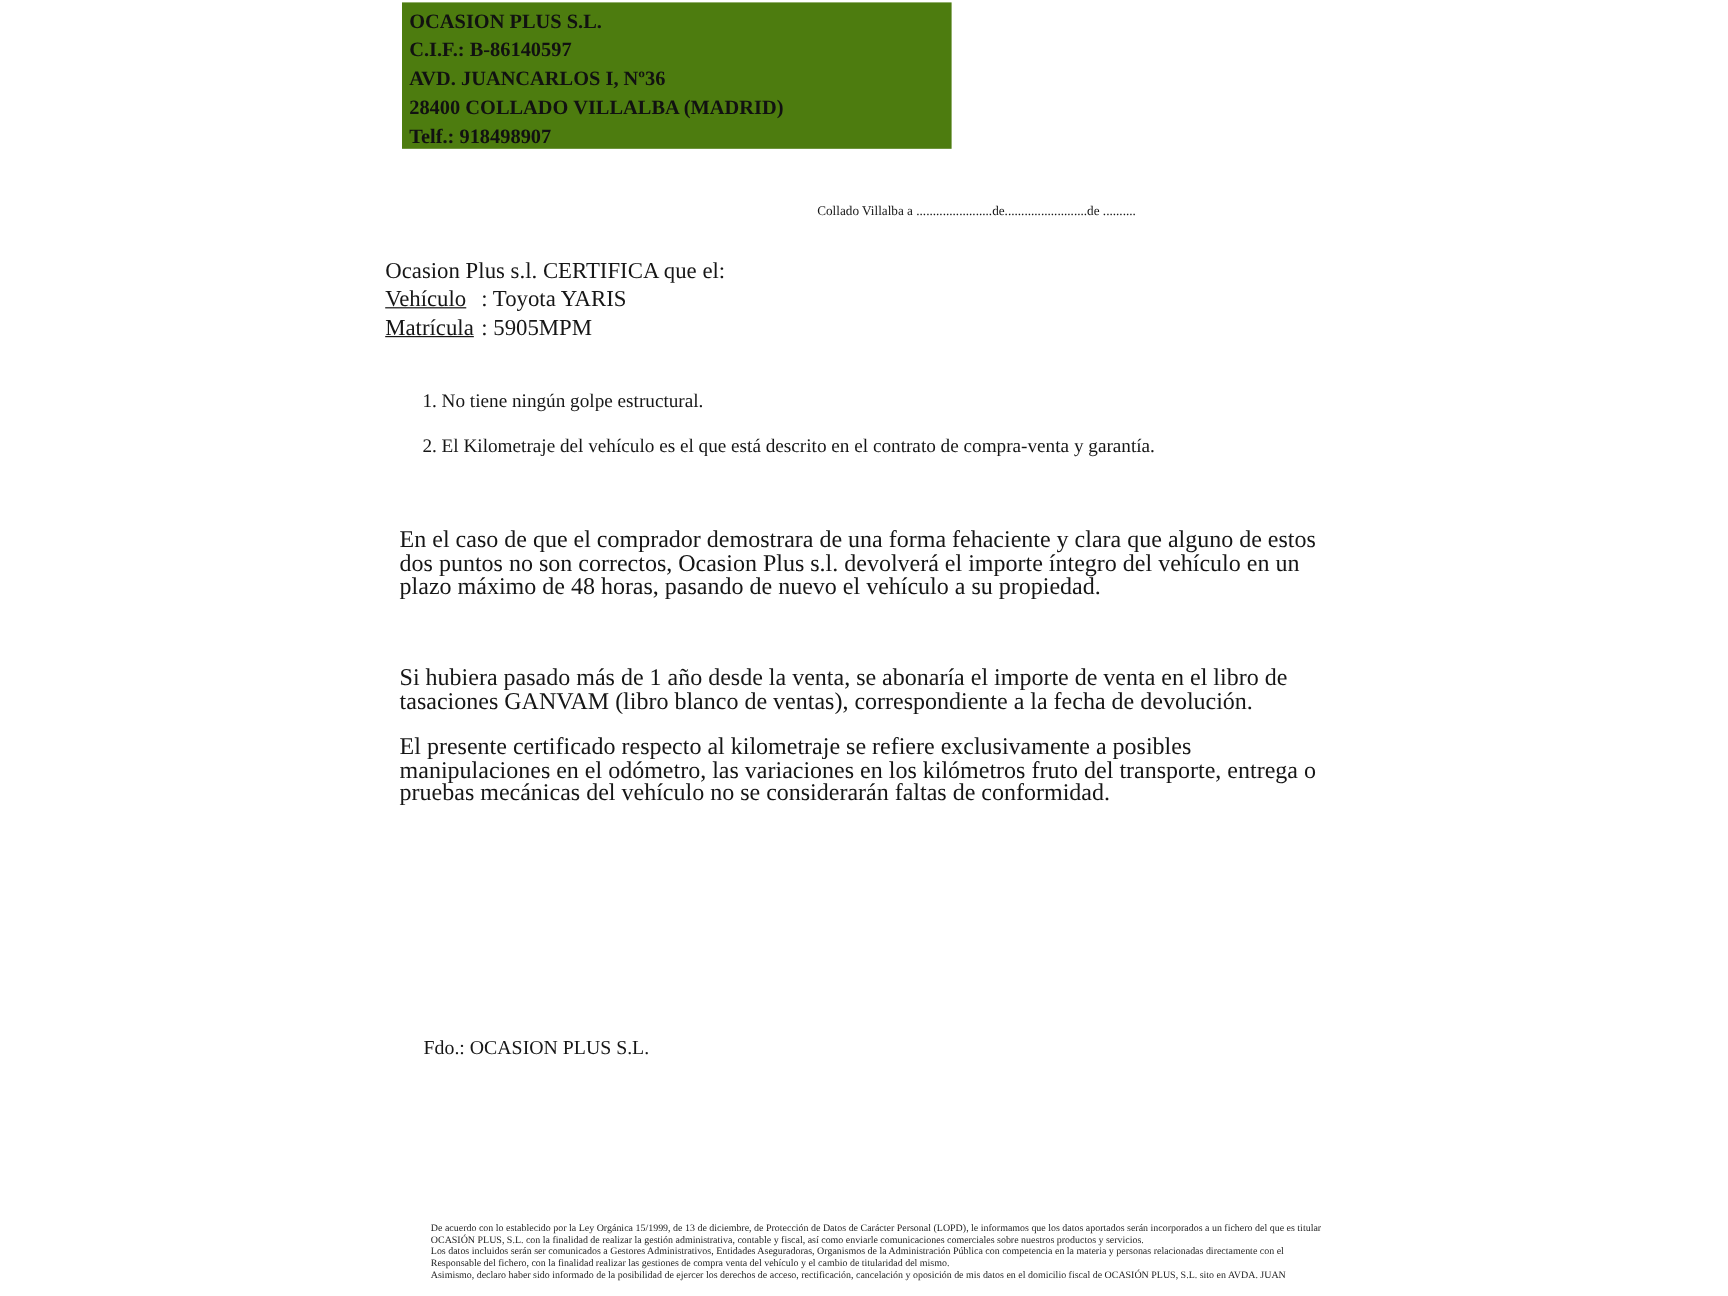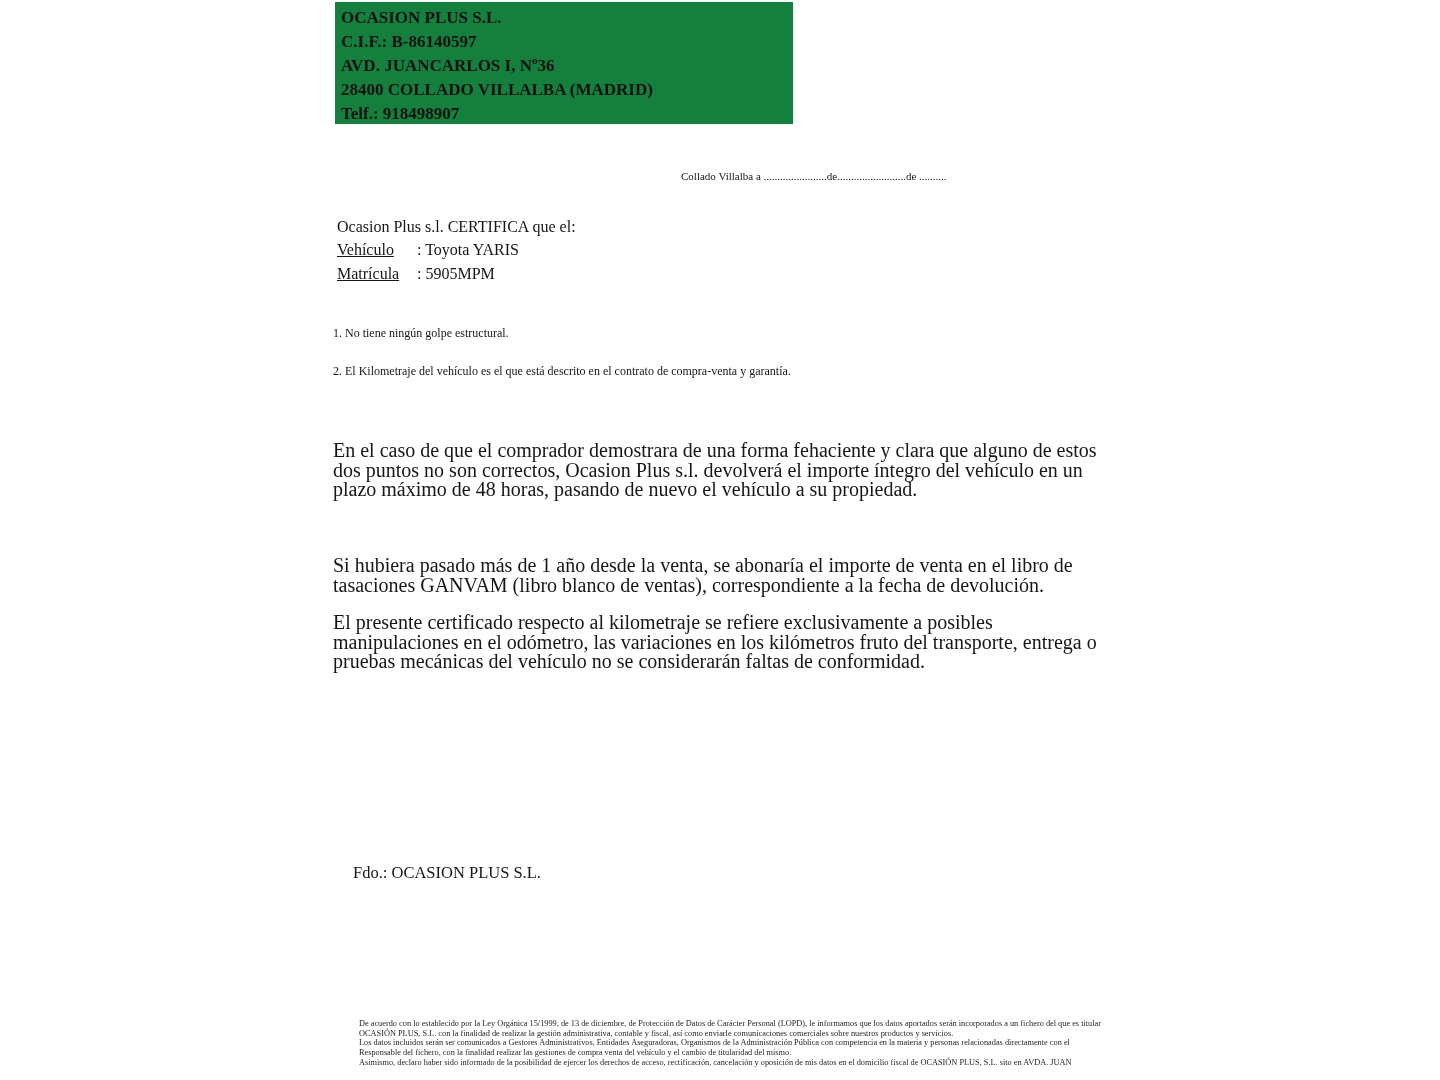--- a/index.html
+++ b/index.html
@@ -12,50 +12,50 @@
     font-family: "Liberation Serif", "DejaVu Serif", serif;
     color: #161616;
     overflow: hidden;
   }
   .company-box {
     position: absolute;
     left: 335px;
     top: 2px;
     width: 458px;
     height: 122px;
-    background: #15803d;
+    background: #4d7c0f;
     padding: 4px 0 0 6px;
     font-weight: bold;
     font-size: 17px;
     line-height: 24px;
     color: #111111;
   }
   .dateline {
     position: absolute;
     left: 681px;
     top: 170px;
     font-size: 11px;
     white-space: nowrap;
   }
   .cert-block {
     position: absolute;
-    left: 337px;
+    left: 321px;
     top: 215px;
-    font-size: 16px;
+    font-size: 19px;
     line-height: 23.3px;
   }
   .cert-label {
     display: inline-block;
     min-width: 80px;
     text-decoration: underline;
   }
   .point {
     position: absolute;
-    left: 333px;
-    font-size: 12px;
+    left: 352px;
+    font-size: 16px;
     width: 770px;
   }
   .point-1 { top: 326px; }
   .point-2 { top: 364px; }
   .para {
     position: absolute;
     left: 333px;
     width: 766px;
     font-size: 20px;
     line-height: 19.5px;

